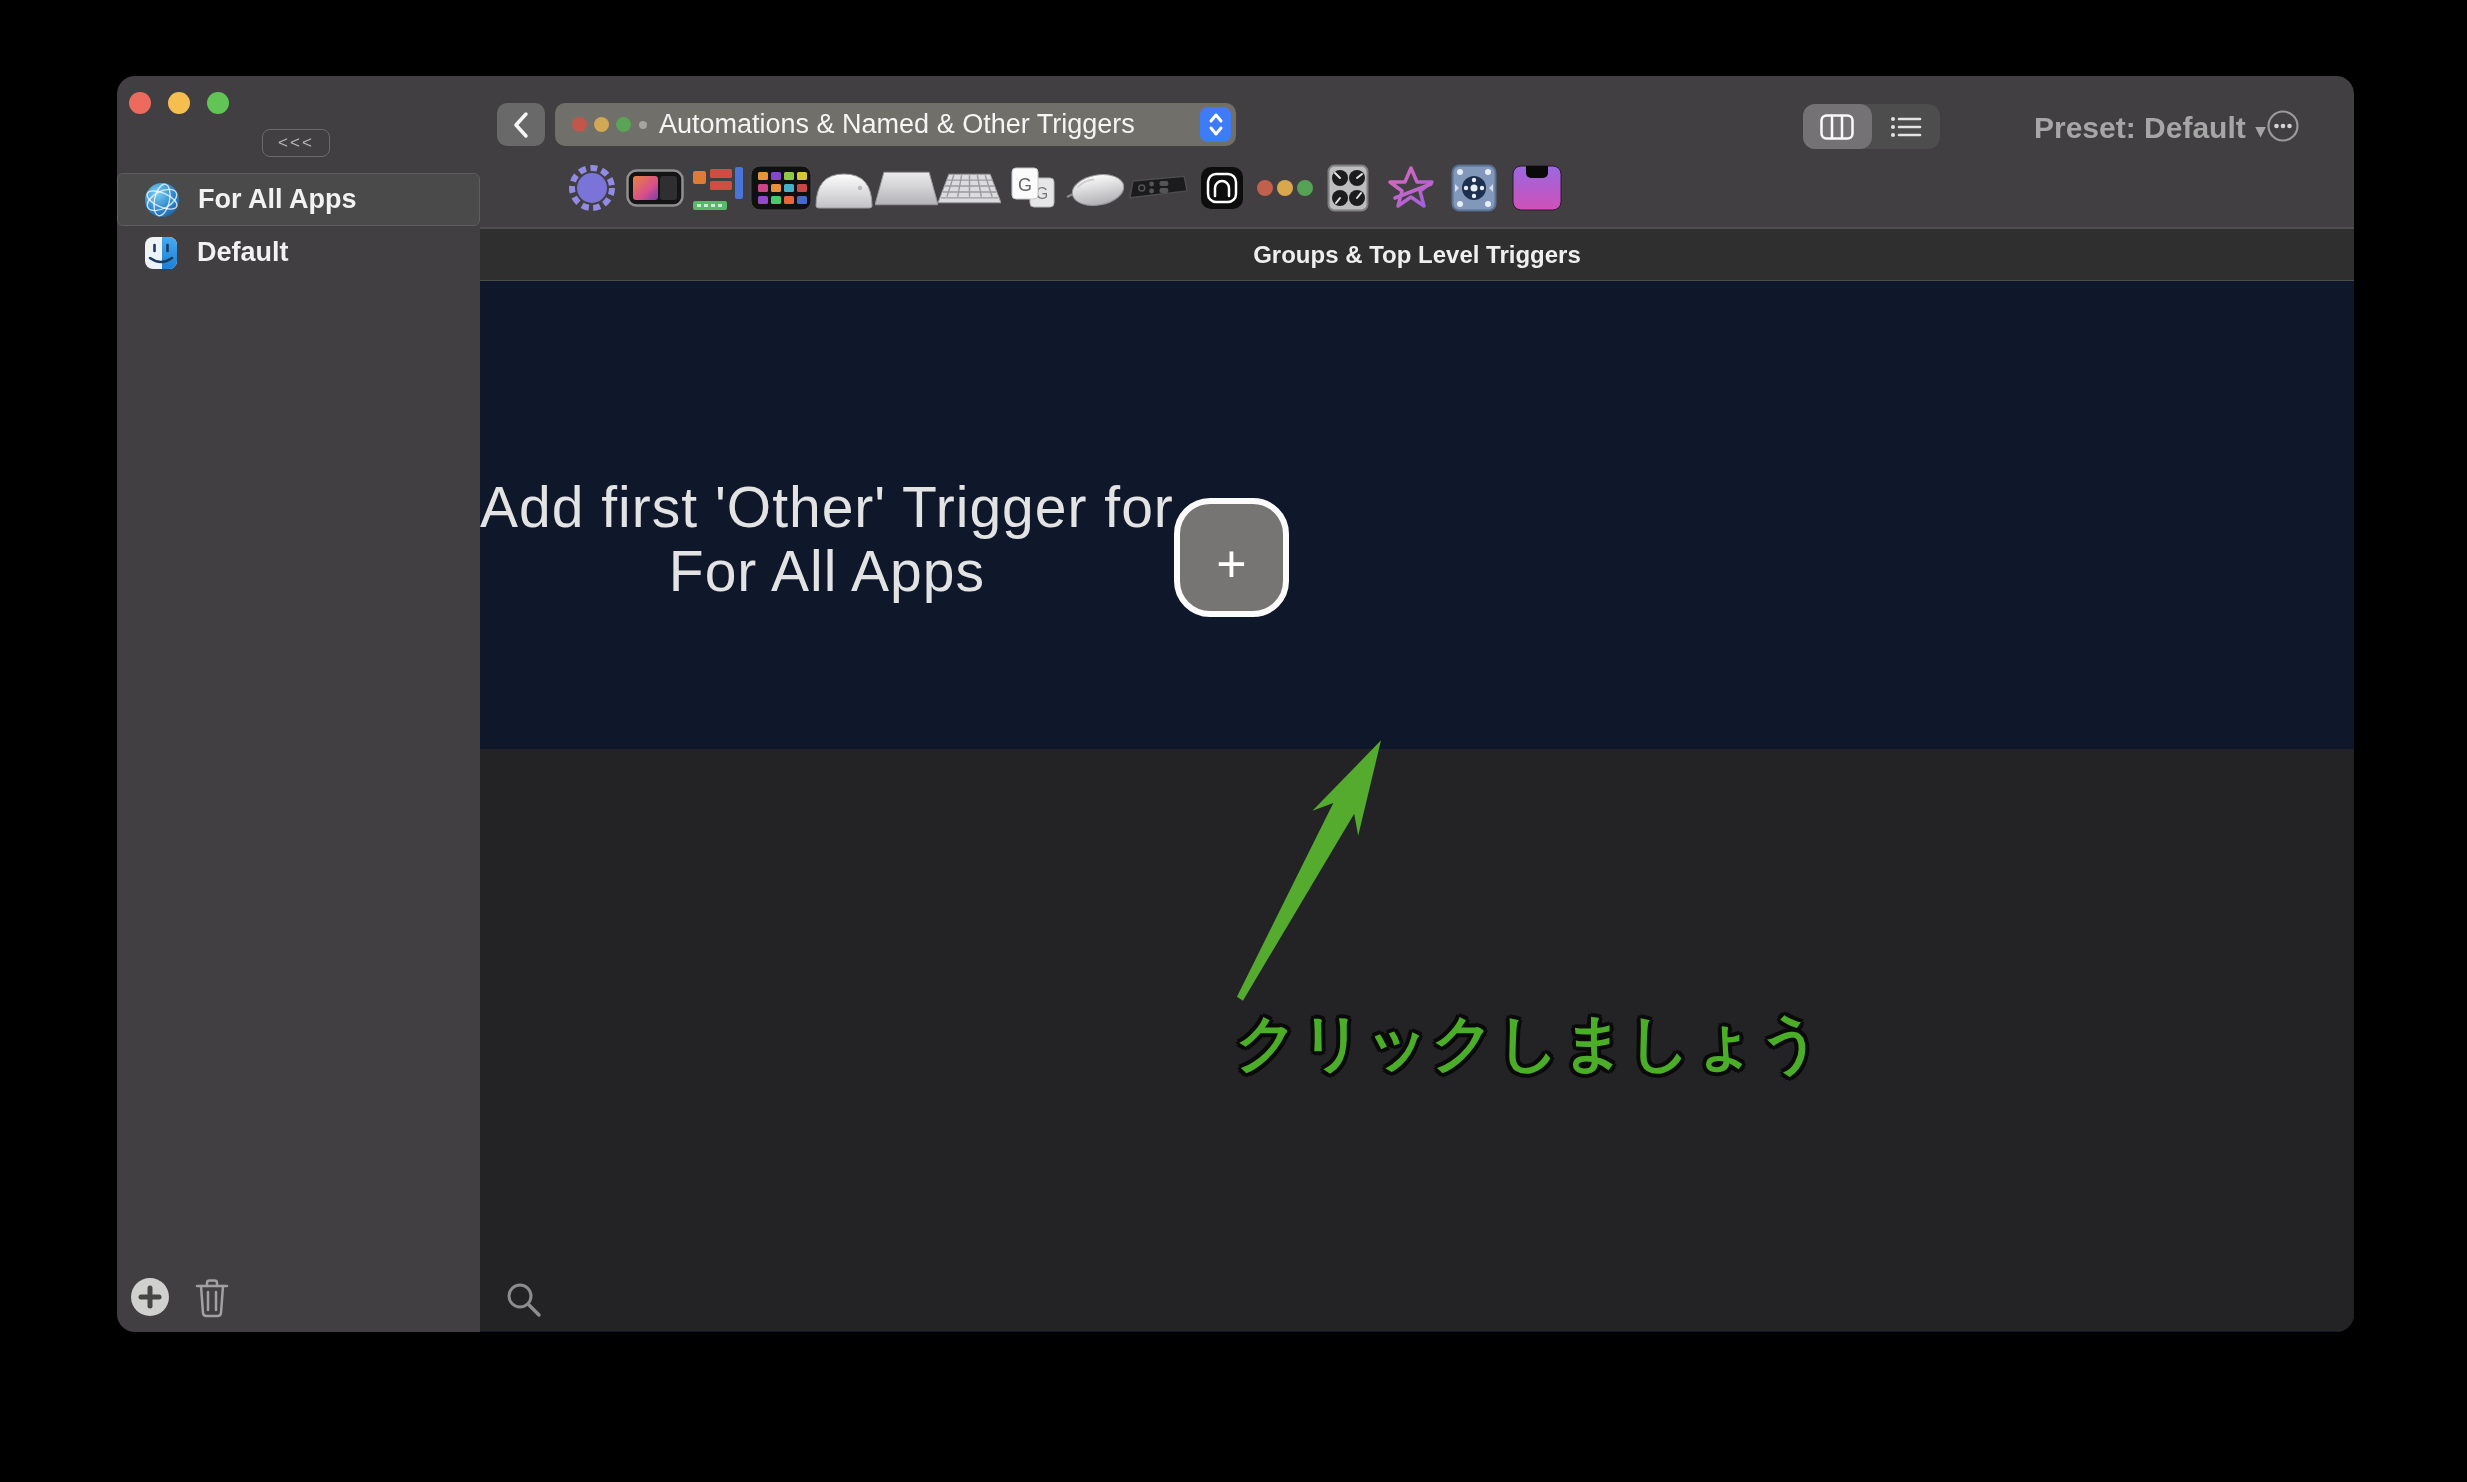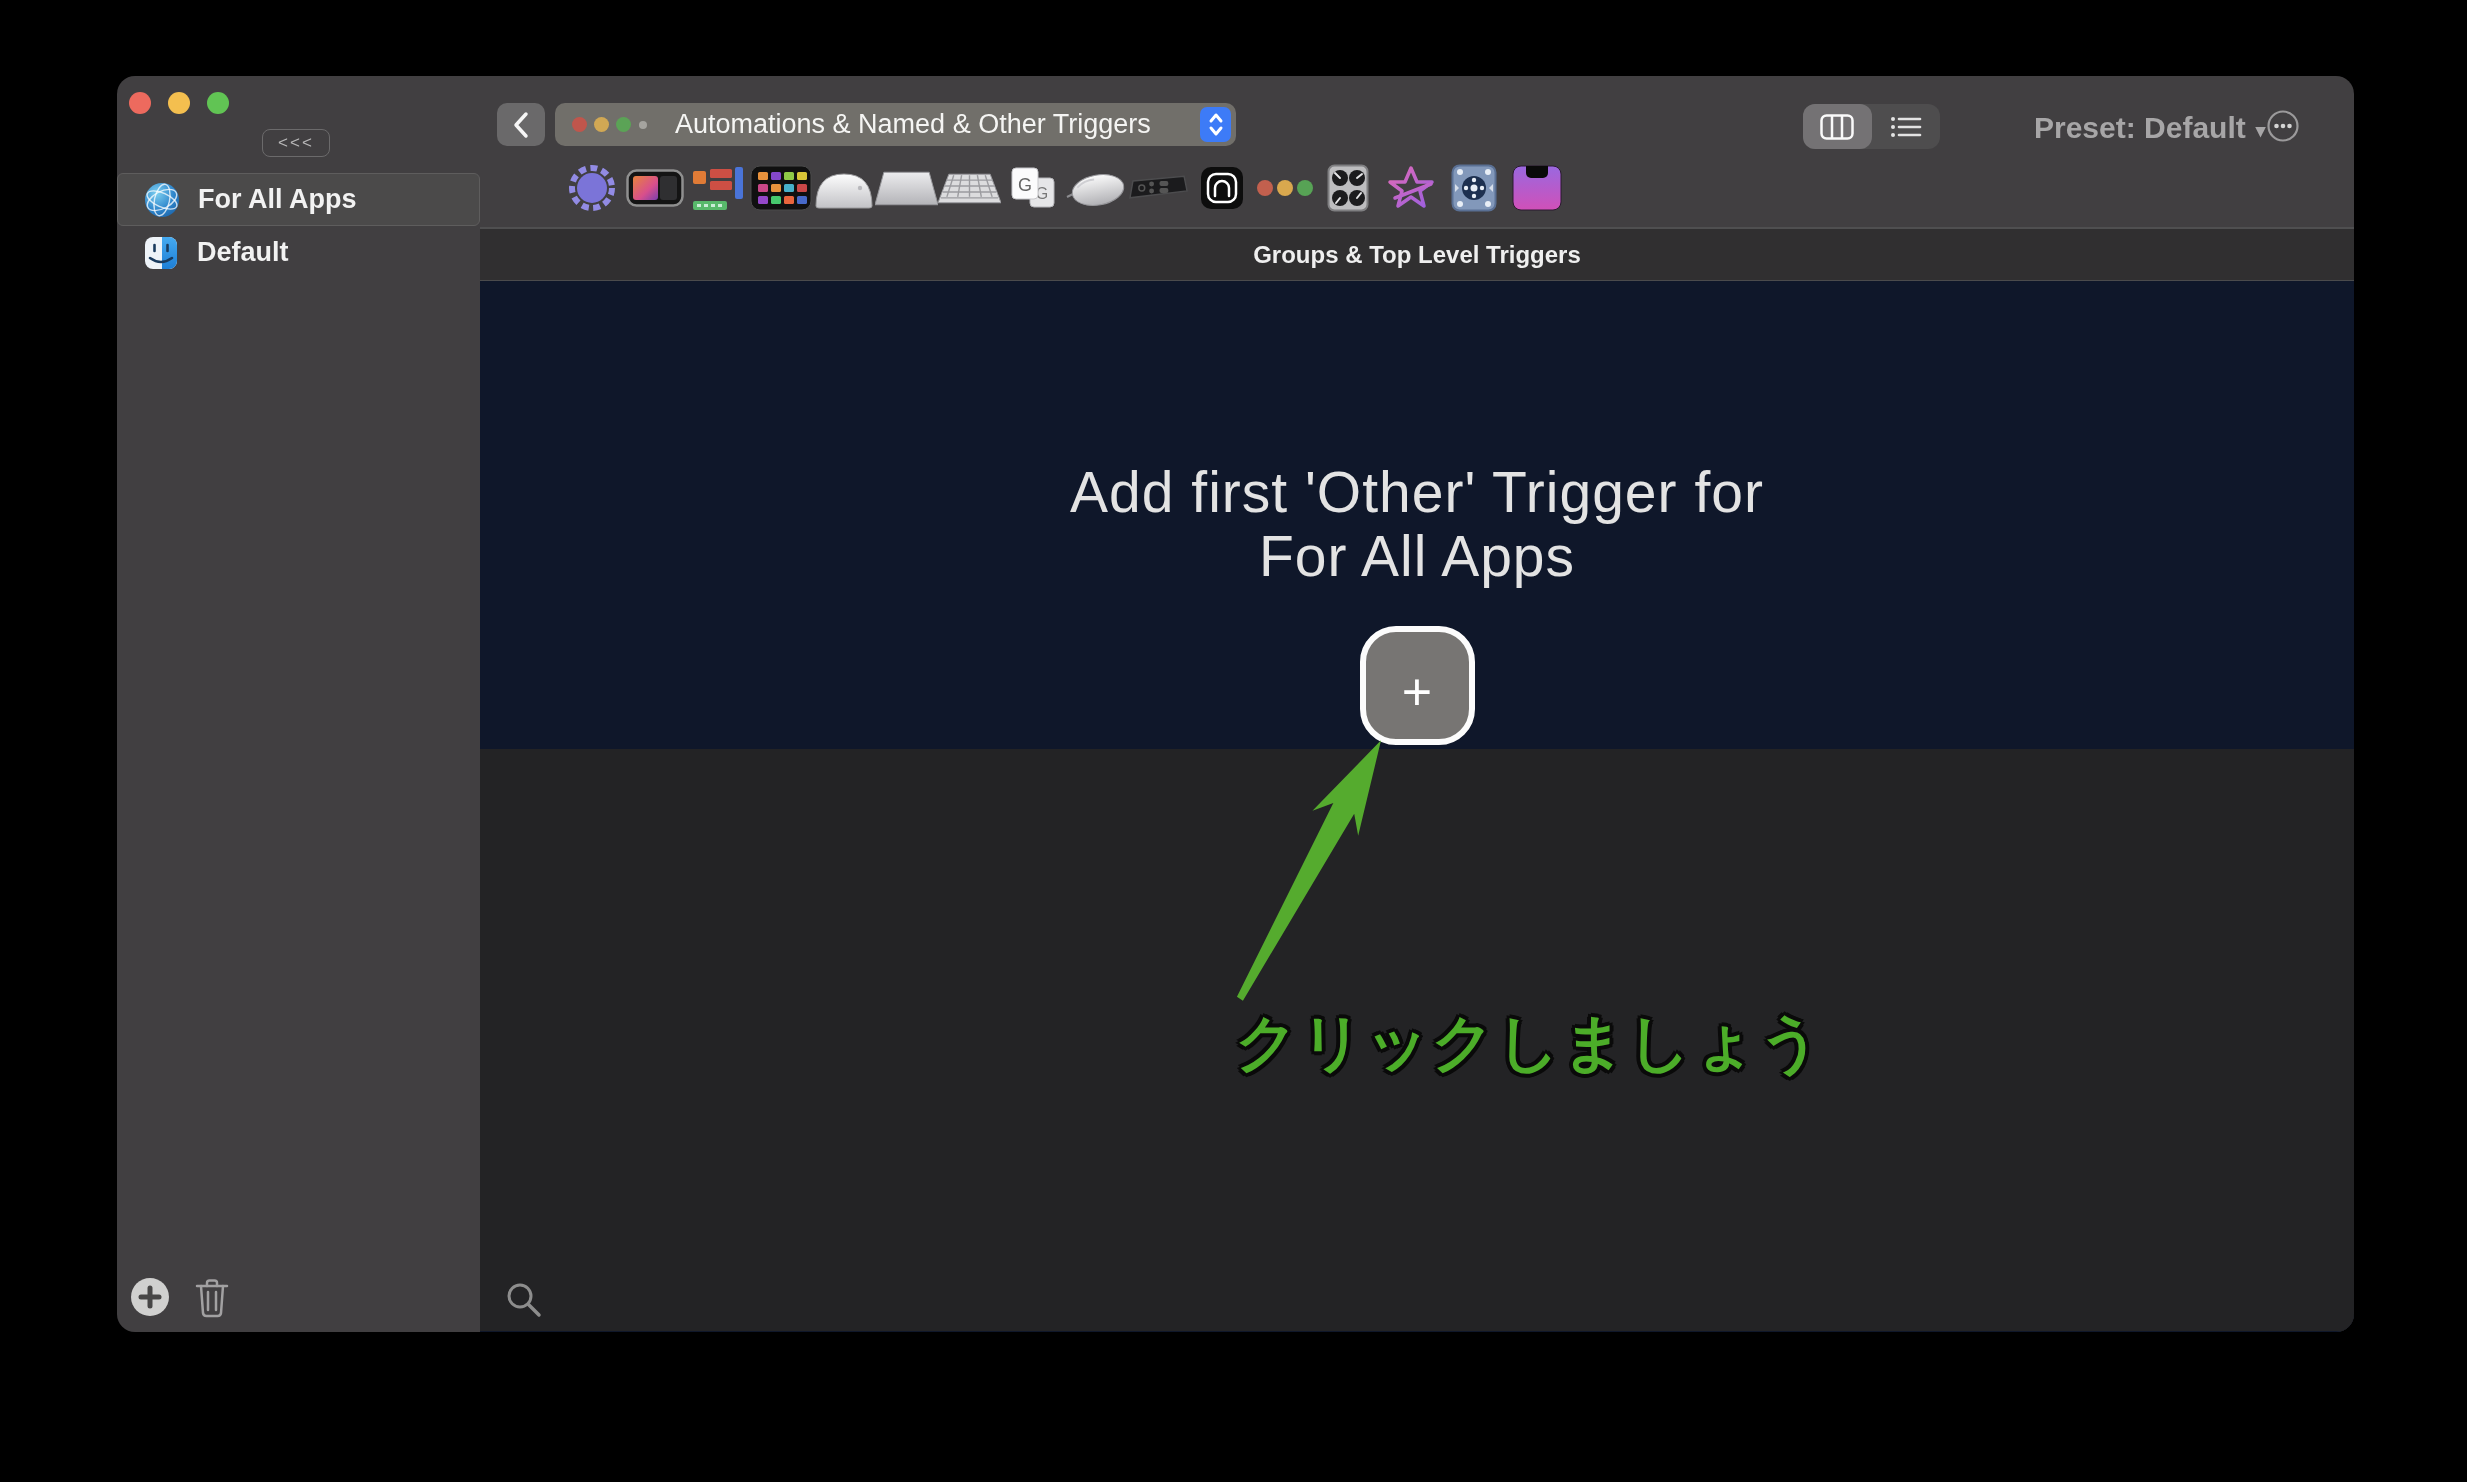--- a/index.html
+++ b/index.html
@@ -14,21 +14,21 @@
   .collapse-btn{position:absolute;left:145px;top:53px;width:68px;height:28px;
      border:1.5px solid #6b6a6b;border-radius:8px;color:#b9b8b9;font-size:17px;
      letter-spacing:2px;display:flex;align-items:center;justify-content:center;box-sizing:border-box;}
   .back-btn{position:absolute;left:380px;top:27px;width:48px;height:43px;border-radius:10px;
      background:#6a696a;display:flex;align-items:center;justify-content:center;}
   .cat-select{position:absolute;left:438px;top:27px;width:681px;height:43px;border-radius:10px;
      background:#716f6a;display:flex;align-items:center;padding:0 5px 0 17px;box-sizing:border-box;}
   .cat-dot{width:15px;height:15px;border-radius:50%;margin-right:7px;flex:none;}
   .cat-sep{width:8px;height:8px;border-radius:50%;background:#a5a49f;margin:0 12px 0 8px;flex:none;
      font-size:0;}
-  .cat-label{color:#f5f5f3;font-size:27px;font-weight:500;white-space:nowrap;margin-left:16px;}
+  .cat-label{color:#f5f5f3;font-size:27px;font-weight:500;white-space:nowrap;}
   .stepper{margin-left:auto;width:31px;height:35px;border-radius:7px;background:#3d7bf7;
      display:flex;align-items:center;justify-content:center;flex:none;}
   .seg{position:absolute;left:1686px;top:28px;width:137px;height:45px;border-radius:12px;
      background:#4e4d4e;display:flex;}
   .seg-btn{width:69px;height:45px;display:flex;align-items:center;justify-content:center;border-radius:12px;}
   .seg-btn.sel{background:#747274;}
   .preset{position:absolute;left:1873px;top:35px;color:#a7a6a7;font-size:30px;font-weight:bold;
      white-space:nowrap;display:flex;align-items:center;gap:10px;margin-left:44px;}
   .preset .caret{font-size:19px;position:relative;top:2px;}
   .more-btn{position:absolute;left:2149px;top:33px;width:34px;height:34px;}
@@ -42,21 +42,21 @@
   .side-row.sel{background:#4b4a4a;border:1px solid #5e5d5d;border-radius:6px;}
   .side-foot-add{position:absolute;left:13px;top:1201px;}
   .side-foot-del{position:absolute;left:76px;top:1200px;}
   
   .content{position:absolute;left:363px;top:151px;width:1874px;height:1280px;
      background:#0f172a;overflow:hidden;}
   .col-header{height:51px;background:#302f30;border-top:2px solid #4f4f50;
      border-bottom:1px solid #4b4b4c;color:#efefef;font-size:24px;font-weight:bold;
      text-align:center;line-height:51px;}
   .lower-band{position:absolute;left:0;top:522px;width:100%;height:582px;background:#232325;}
-  .empty-state{position:absolute;left:0;top:233px;width:100%;display:flex;flex-direction:column;
+  .empty-state{position:absolute;left:0;top:233px;width:100%;display:flex;
      align-items:center;}
   .empty-title{color:#e3e3e3;font-size:57px;font-weight:100;line-height:64px;text-align:center;
      letter-spacing:1px;}
   .add-trigger{margin-top:38px;width:115px;height:119px;border-radius:36px;background:#777573;
      border:6px solid #fcfcfc;box-sizing:border-box;display:flex;align-items:center;
      justify-content:center;}
   .add-trigger .plus{color:#ffffff;font-size:52px;font-weight:100;line-height:1;
      position:relative;top:6px;}
   .arrow-svg{position:absolute;left:748px;top:505px;}
   .annotation{position:absolute;left:743px;top:774px;width:498px;text-align:center;

